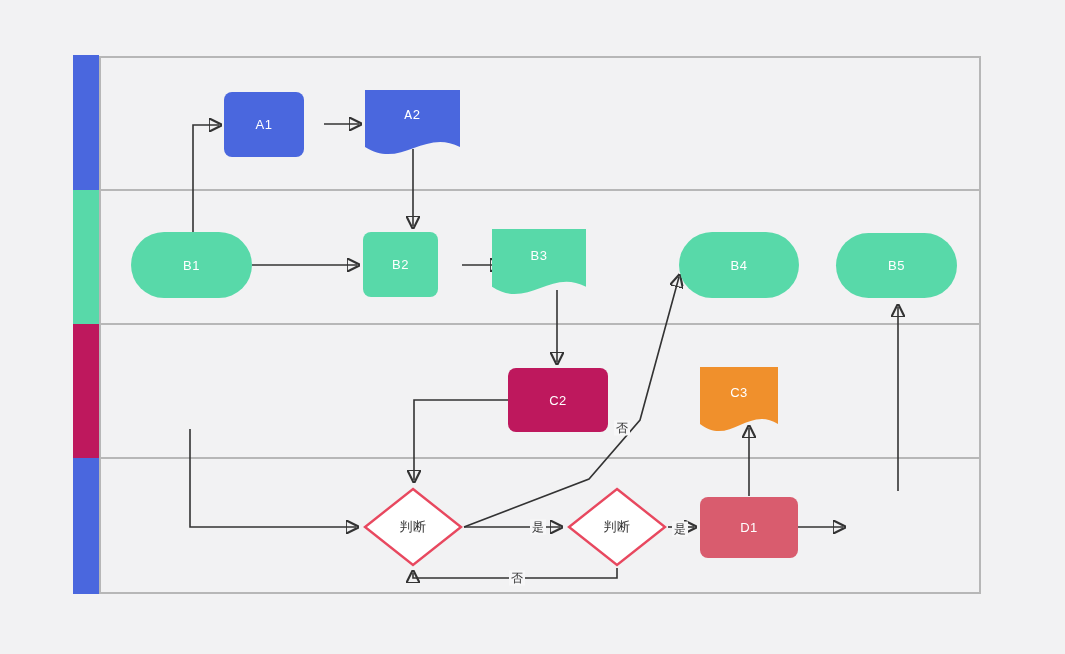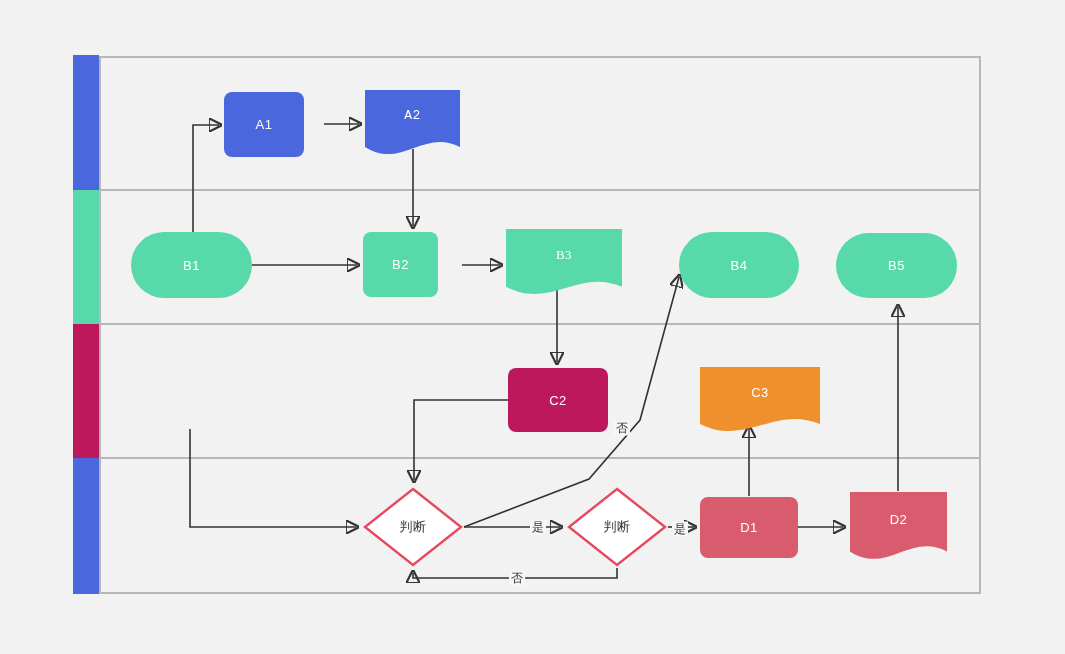--- a/index.html
+++ b/index.html
@@ -79,37 +79,37 @@
     </svg>
     <span class="nlabel">A2</span>
   </div>
 
   <div class="node stadium bg-green" style="left:131px;top:232px;width:121px;height:66px;text-align:center;">
     <span class="nlabel">B1</span>
   </div>
   <div class="node rect bg-green" style="left:363px;top:232px;width:75px;height:65px;">
     <span class="nlabel">B2</span>
   </div>
-  <div class="node doc" style="left:506px;top:229px;width:116px;height:71px;font-family:Liberation Serif, serif;">
+  <div class="node doc" style="left:492px;top:229px;width:94px;height:71px;">
     <svg viewBox="0 0 100 70" preserveAspectRatio="none">
       <path class="p-green" d="M0 0 H100 V57 C62 38 38 80 0 57 Z"></path>
     </svg>
     <span class="nlabel">B3</span>
   </div>
   <div class="node stadium bg-green" style="left:679px;top:232px;width:120px;height:66px;">
     <span class="nlabel">B4</span>
   </div>
   <div class="node stadium bg-green" style="left:836px;top:233px;width:121px;height:65px;">
     <span class="nlabel">B5</span>
   </div>
 
   <div class="node rect bg-orange" style="left:508px;top:368px;width:100px;height:64px;">
     <span class="nlabel">C2</span>
   </div>
-  <div class="node doc" style="left:700px;top:367px;width:120px;height:70px;">
+  <div class="node doc" style="left:700px;top:367px;width:78px;height:70px;">
     <svg viewBox="0 0 100 70" preserveAspectRatio="none">
       <path class="p-orange" d="M0 0 H100 V57 C62 38 38 80 0 57 Z"></path>
     </svg>
     <span class="nlabel">C3</span>
   </div>
 
   <div class="node diamond" style="left:363px;top:487px;width:100px;height:80px;">
     <svg viewBox="0 0 100 80" preserveAspectRatio="none">
       <polygon points="50,2 98,40 50,78 2,40" fill="#ffffff" stroke="#e8485f" stroke-width="2.4"></polygon>
     </svg>
@@ -117,25 +117,19 @@
   </div>
   <div class="node diamond" style="left:567px;top:487px;width:100px;height:80px;">
     <svg viewBox="0 0 100 80" preserveAspectRatio="none">
       <polygon points="50,2 98,40 50,78 2,40" fill="#ffffff" stroke="#e8485f" stroke-width="2.4"></polygon>
     </svg>
     <span class="nlabel">判断</span>
   </div>
   <div class="node rect bg-pink" style="left:700px;top:497px;width:98px;height:61px;">
     <span class="nlabel">D1</span>
   </div>
-  <div class="node doc" style="left:850px;top:492px;width:97px;height:73px;">
-    <svg viewBox="0 0 100 70" preserveAspectRatio="none">
-      <path class="p-pink" d="M0 0 H100 V57 C62 38 38 80 0 57 Z"></path>
-    </svg>
-    <span class="nlabel">D2</span>
-  </div>
 
   <span class="elabel" style="left:538px;top:527px;">是</span>
   <span class="elabel" style="left:622px;top:428px;">否</span>
   <span class="elabel" style="left:680px;top:529px;">是</span>
   <span class="elabel" style="left:517px;top:578px;">否</span>
 
 </div>
 
 </body></html>

